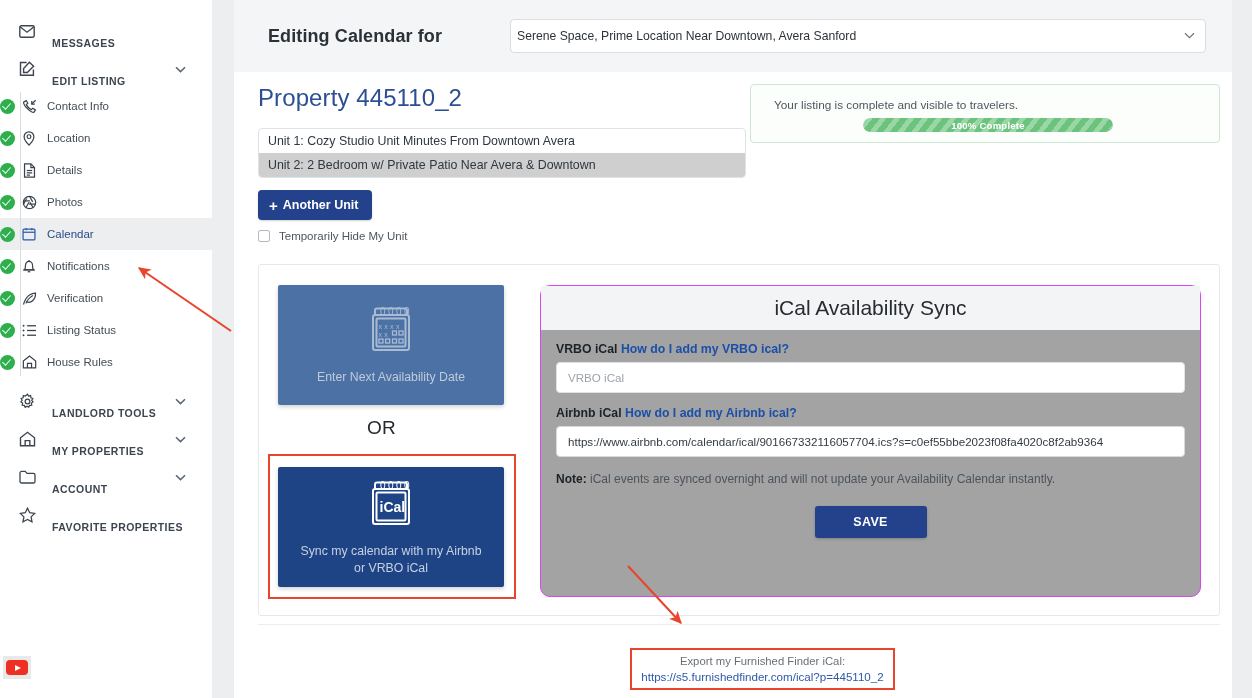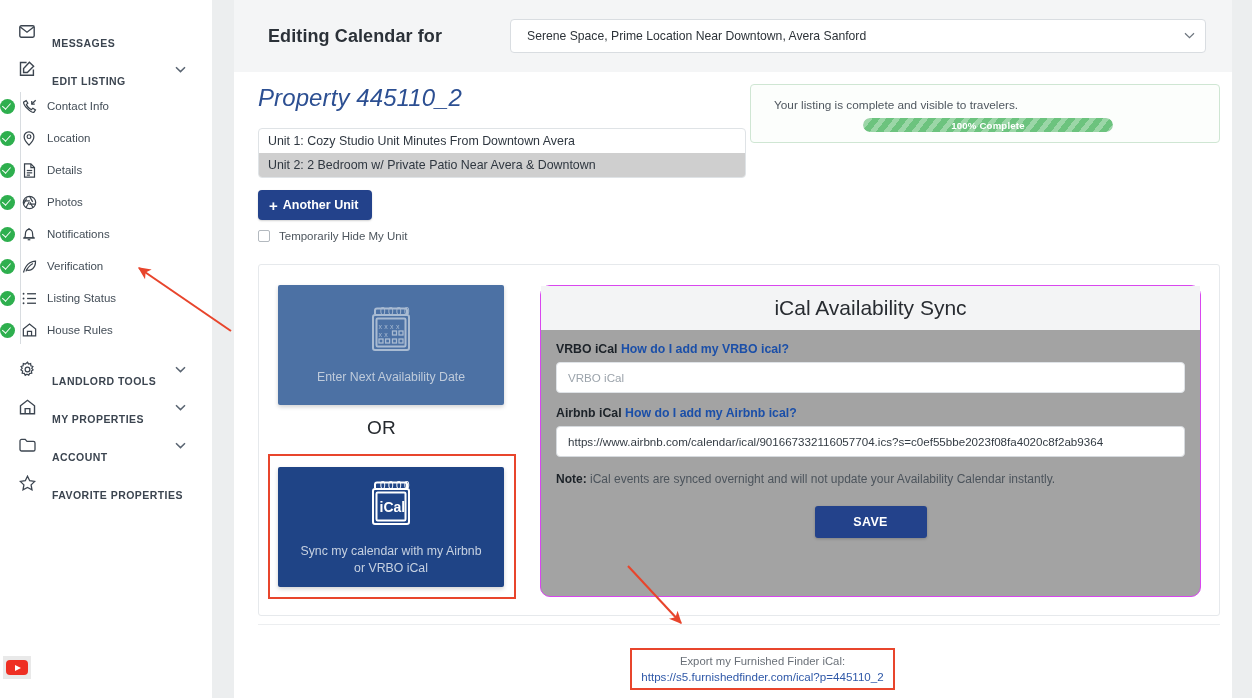--- a/index.html
+++ b/index.html
@@ -138,42 +138,41 @@
   .select-wrap {
     position: absolute; left: 276px; top: 19px;
     width: 696px; height: 34px;
   }
   .select-box {
     width: 100%; height: 100%;
     background: #fff;
     border: 1px solid #d9dde1;
     border-radius: 4px;
     display: flex; align-items: center;
-    padding: 0 16px;
+    padding: 0 6px;
     font-size: 12.2px;
     color: #2d3339;
     cursor: pointer;
   }
   .select-caret {
     position: absolute; right: 11px; top: 9px;
     color: #6d757e;
     font-size: 12px;
     pointer-events: none;
   }
 
   
   .body-area { position: absolute; left: 0; top: 72px; width: 998px; height: 626px; background:#fff; }
 
   .page-title {
     position: absolute; left: 24px; top: 12px;
     font-size: 24px;
     font-weight: normal;
     color: #2c4f92;
     letter-spacing: .1px;
-    font-style: italic;
   }
 
   .unit-list {
     position: absolute; left: 24px; top: 56px;
     width: 488px;
     border: 1px solid #dfe3e6;
     border-radius: 4px;
     background: #fff;
     overflow: hidden;
   }
@@ -509,20 +508,32 @@
               <path d="M14.4 9.7 L7.6 9.7"></path>
             <path d="M11.9 13.6 L8.5 7.7"></path>
               <path d="M4.1 13.6 L7.5 7.7"></path>
             <path d="M1.6 9.7 L5 3.8"></path>
               <path d="M1.6 6.3 L8.4 6.3"></path>
           </svg>
         </span>
         <span class="s-label">Photos</span>
       </div>
 
+      <div class="sub-item active">
+        <span class="check"></span>
+        <span class="s-icon">
+          <svg width="14" height="14" viewBox="0 0 16 16" fill="none" stroke="currentColor" stroke-width="1.4">
+            <rect x="1.2" y="2.4" width="13.6" height="12.4" rx="1.4"></rect>
+            <path d="M1.2 6 H14.8"></path>
+              <path d="M4.8 1 V3.6"></path>
+              <path d="M11.2 1 V3.6"></path>
+          </svg>
+        </span>
+        <span class="s-label">Calendar</span>
+      </div>
 
       <div class="sub-item">
         <span class="check"></span>
         <span class="s-icon">
           <svg width="14" height="15" viewBox="0 0 14 16" fill="none" stroke="currentColor" stroke-width="1.3">
             <path d="M2.2 11.6 C3.2 10.6 3.2 9.6 3.2 7.2 C3.2 4.6 4.9 2.6 7 2.6 C9.1 2.6 10.8 4.6 10.8 7.2 C10.8 9.6 10.8 10.6 11.8 11.6 Z"></path>
             <path d="M0.9 11.6 H13.1"></path>
               <path d="M5.6 13.6 H8.4"></path>
               <path d="M7 1 V2.5"></path>
           </svg>

